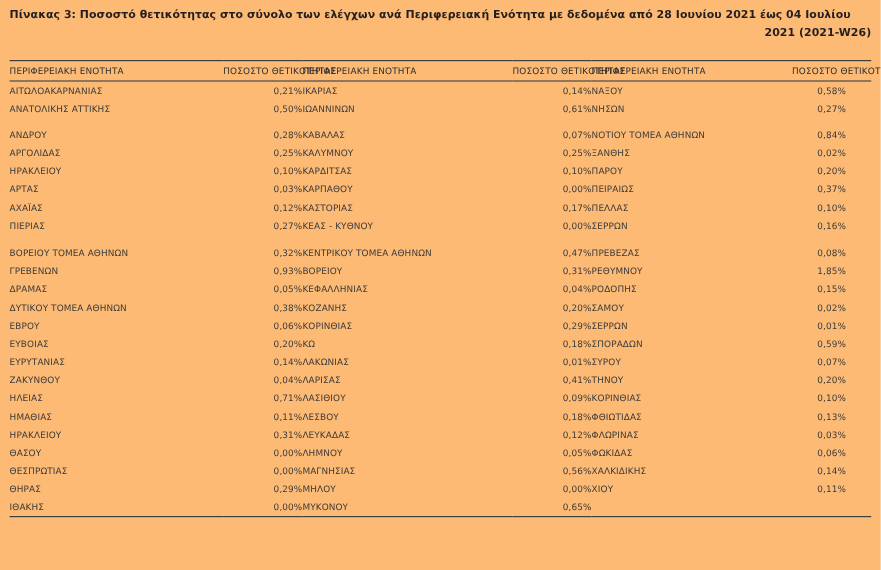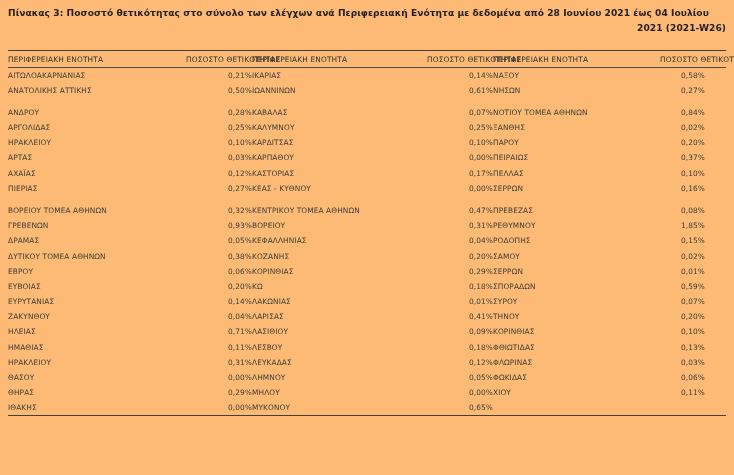--- a/index.html
+++ b/index.html
@@ -320,20 +320,28 @@
           </tr>
           <tr>
             <td>ΘΑΣΟΥ</td>
             <td class="val">0,00%</td>
             <td>ΛΗΜΝΟΥ</td>
             <td class="val">0,05%</td>
             <td>ΦΩΚΙΔΑΣ</td>
             <td class="val-right">0,06%</td>
           </tr>
           <tr>
+            <td>ΘΕΣΠΡΩΤΙΑΣ</td>
+            <td class="val">0,00%</td>
+            <td>ΜΑΓΝΗΣΙΑΣ</td>
+            <td class="val">0,56%</td>
+            <td>ΧΑΛΚΙΔΙΚΗΣ</td>
+            <td class="val-right">0,14%</td>
+          </tr>
+          <tr>
             <td>ΘΗΡΑΣ</td>
             <td class="val">0,29%</td>
             <td>ΜΗΛΟΥ</td>
             <td class="val">0,00%</td>
             <td>ΧΙΟΥ</td>
             <td class="val-right">0,11%</td>
           </tr>
           <tr class="last-row">
             <td>ΙΘΑΚΗΣ</td>
             <td class="val">0,00%</td>

